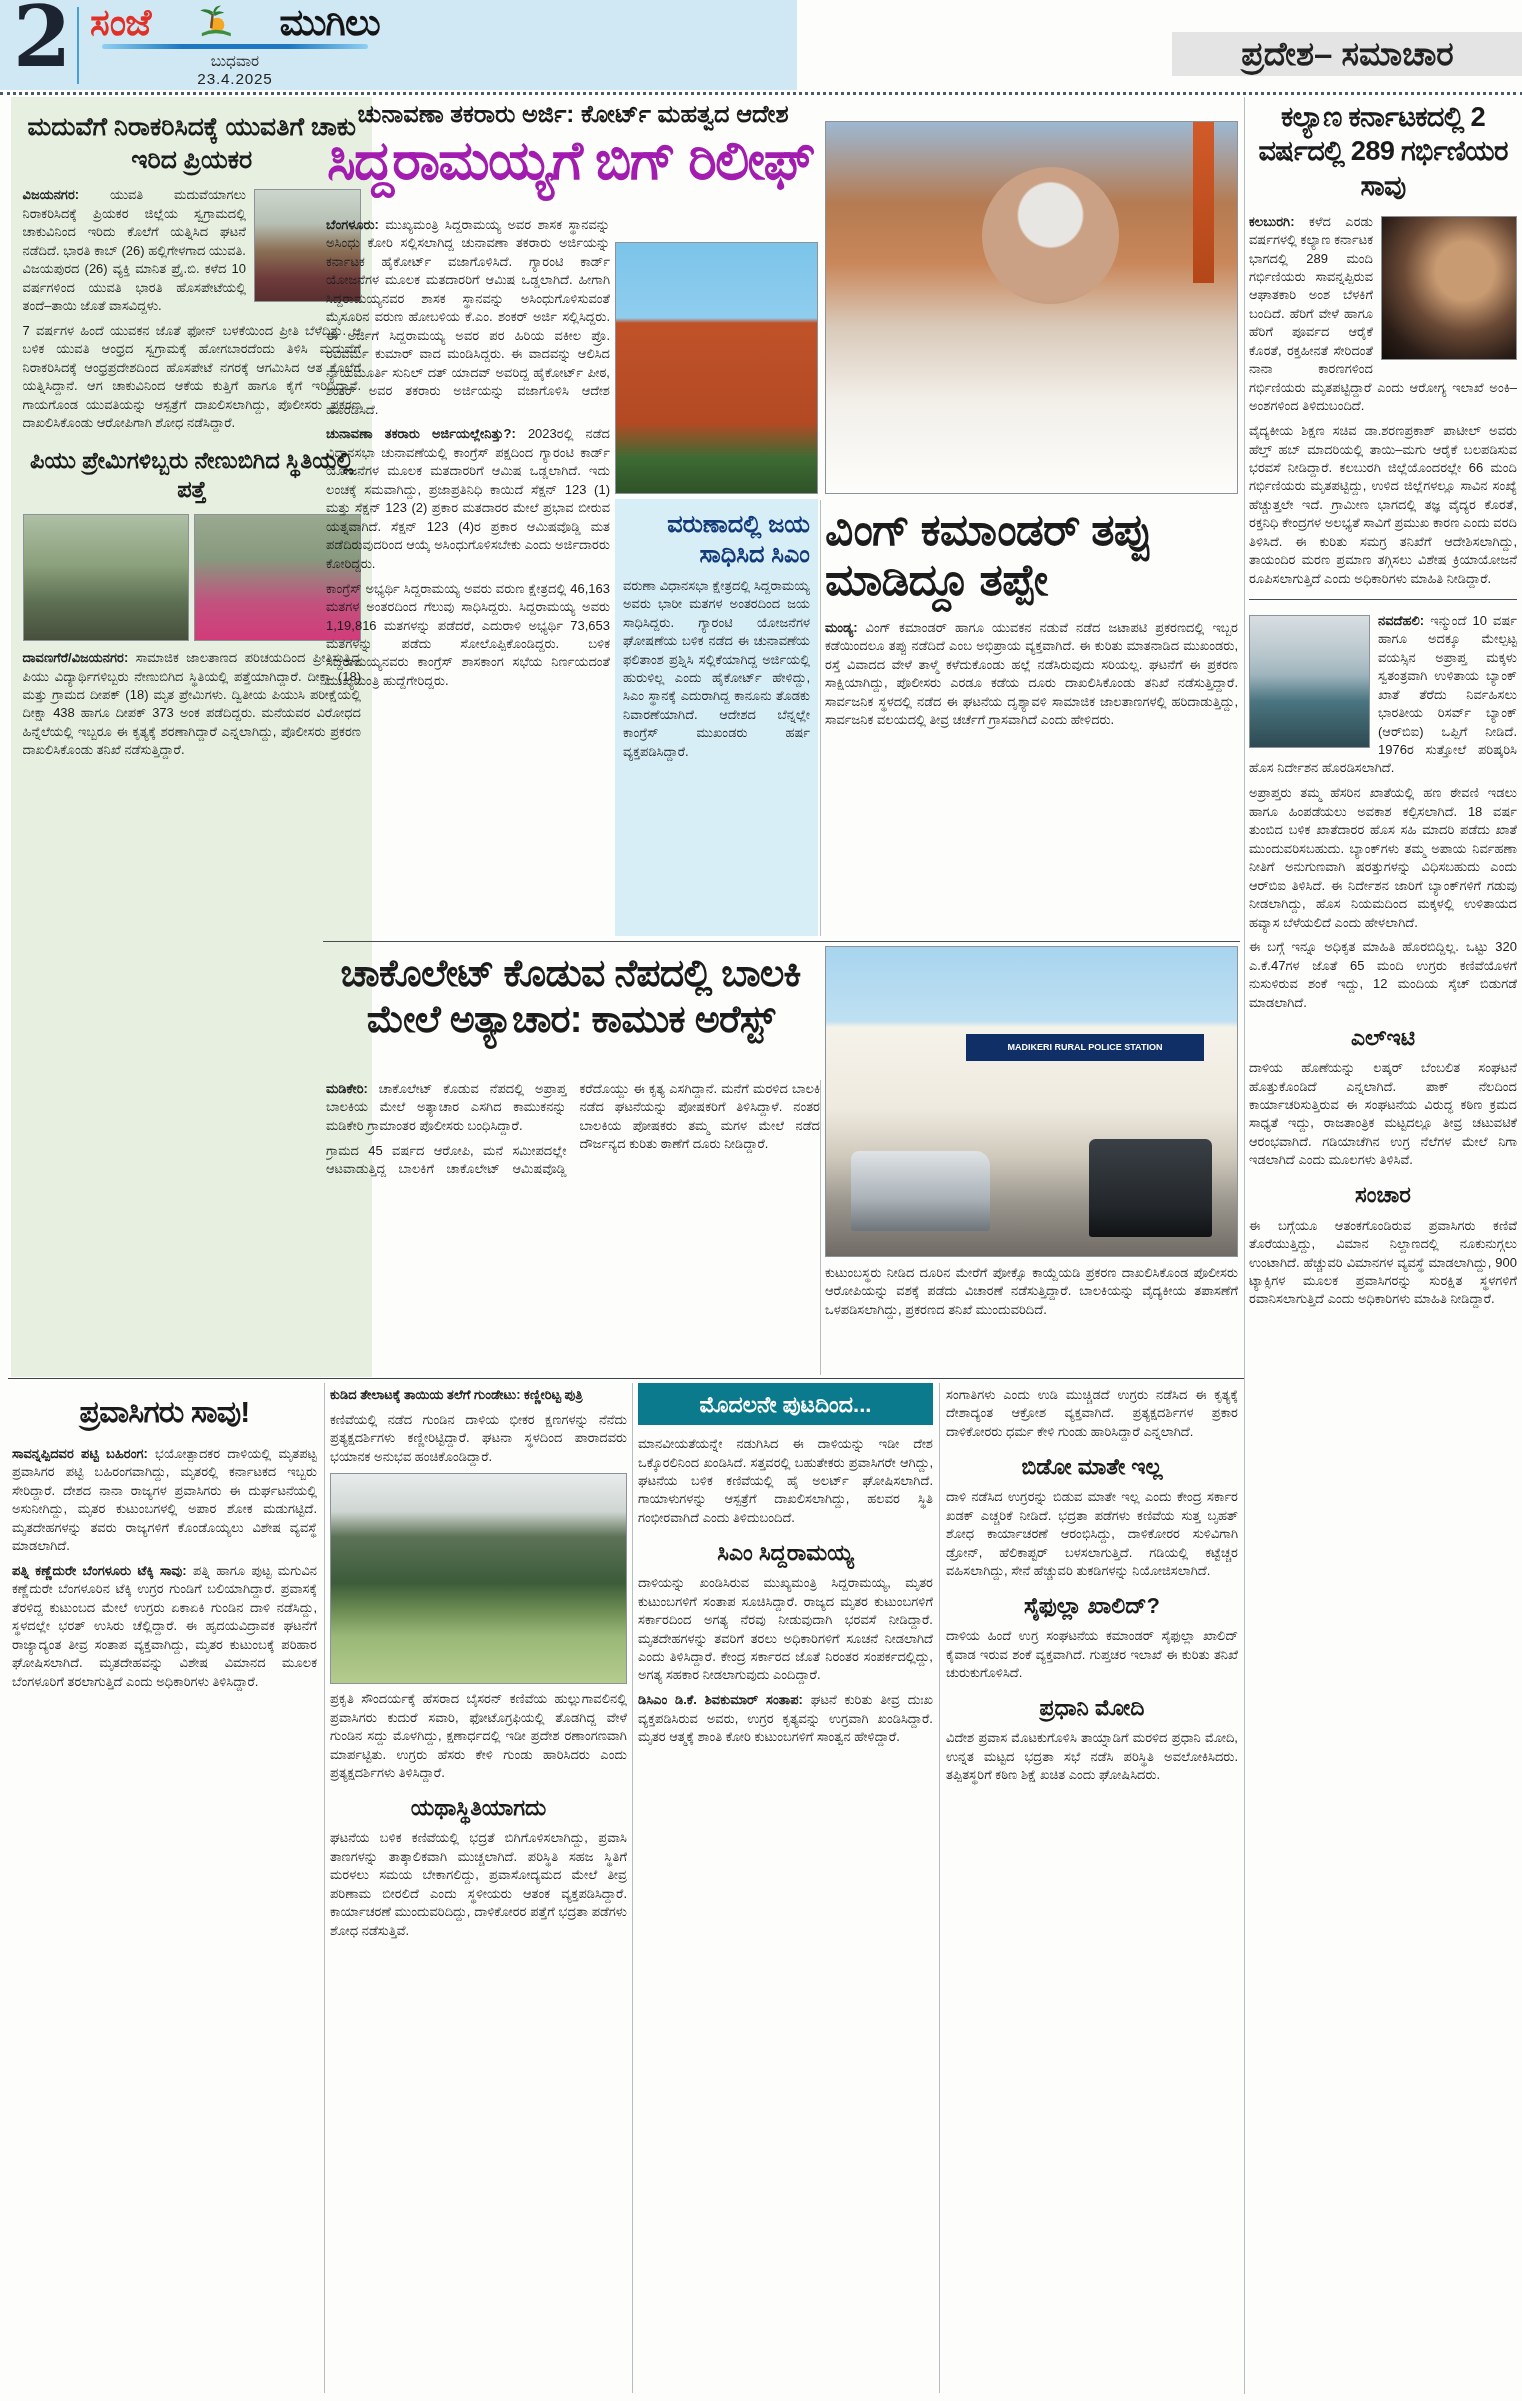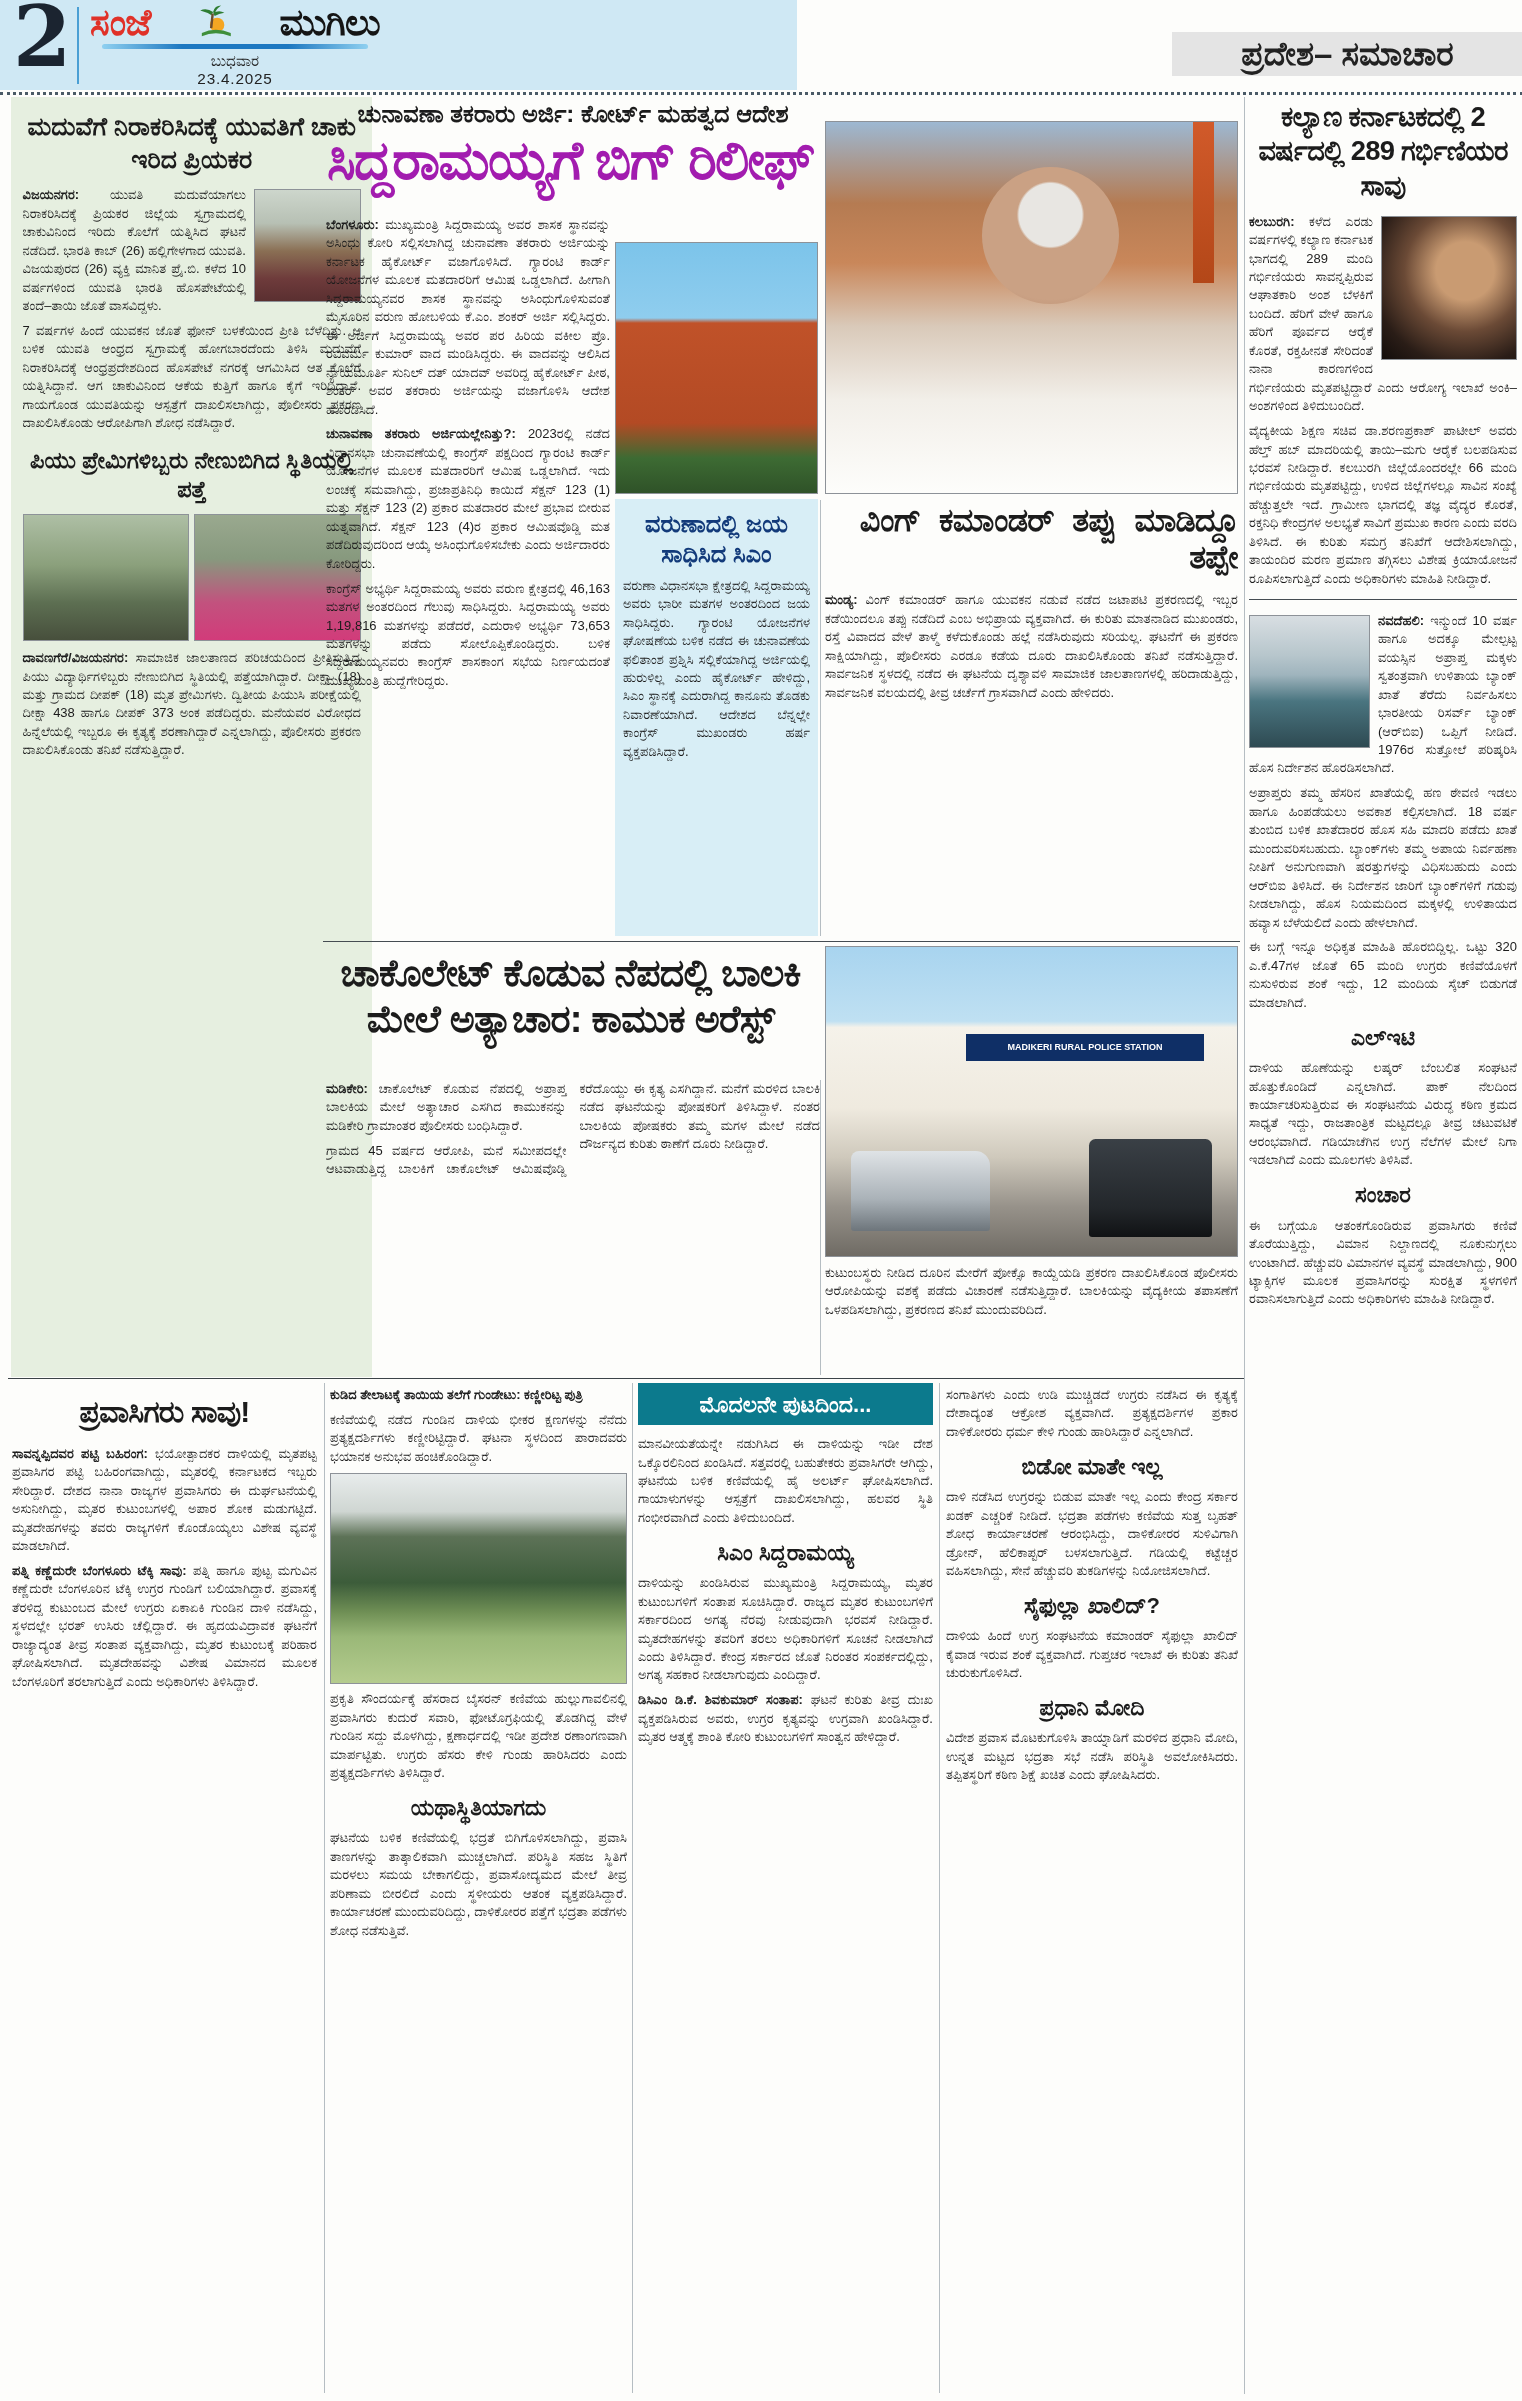--- a/index.html
+++ b/index.html
@@ -48,23 +48,23 @@
                background:linear-gradient(180deg,#9db8d2 0%,#b57b52 22%,#c9875a 38%,#d9c9b9 55%,#f2efe9 75%,#fdfdfb 100%);}
   .sidda-flag{position:absolute;right:22.6px;top:0;width:21px;height:161px;
               background:linear-gradient(180deg,#d15a2a,#b34718);}
   .sidda-head{position:absolute;left:38%;top:12%;width:137px;height:137px;border-radius:50%;
               background:radial-gradient(circle at 50% 35%,#e8e6e2 0 28%,#caa184 30% 75%,#b5896d 100%);}
   .photo-court{position:absolute;left:615px;top:242px;width:203px;height:252px;
                background:linear-gradient(180deg,#7cc4ea 0%,#8fcdee 30%,#c05229 32%,#b34a24 72%,#3d6b33 86%,#2f5228 100%);}
   .main-txt{position:absolute;left:326px;top:216px;width:284px;height:721px;overflow:hidden;}
   .varuna-box{position:absolute;left:615px;top:499px;width:203px;height:437px;background:#d8eef6;
               box-sizing:border-box;padding:9.7px 8px;overflow:hidden;}
-  .varuna-head{color:#123a7a;font-weight:bold;font-size:24px;text-align:center;line-height:1.25;margin-bottom:8px;}
+  .varuna-head{color:#123a7a;font-weight:bold;font-size:24px;text-align:right;line-height:1.25;margin-bottom:8px;}
   .wing{position:absolute;left:825px;top:500px;width:413px;height:436px;overflow:hidden;}
-  .wing-headline{font-size:32px;font-weight:900;text-align:right;line-height:1.15;letter-spacing:-0.8px;margin:4.8px 0 13px;font-family:Liberation Mono, monospace;}
+  .wing-headline{font-size:44px;font-weight:900;text-align:left;line-height:1.15;letter-spacing:-0.8px;margin:4.8px 0 13px;}
   
   .right-col{position:absolute;left:1249px;top:97px;width:268px;height:2297px;overflow:hidden;}
   .r-headline{font-size:27.4px;font-weight:900;text-align:center;line-height:1.25;margin:3.2px 0 9.7px;letter-spacing:-0.8px;}
   .photo-pregnant{float:right;width:136px;height:144px;margin:3.2px 0 4.8px 8px;
                   background:radial-gradient(circle at 62% 38%,#c99b72 0 24%,#6b4a36 50%,#2a1d17 78%,#120d0b 100%);}
   .photo-atm{float:left;width:121px;height:133px;margin:3.2px 8px 4.8px 0;
              background:linear-gradient(180deg,#d8dee2 0%,#b7c6cc 30%,#9fb4bd 45%,#4a7580 65%,#2e4a52 100%);}
   .r-rule{border-top:1.2px solid #454c52;margin:11.3px 0;}
   
   .choc-headline{position:absolute;left:321px;top:951px;width:499px;font-size:38px;font-weight:900;

